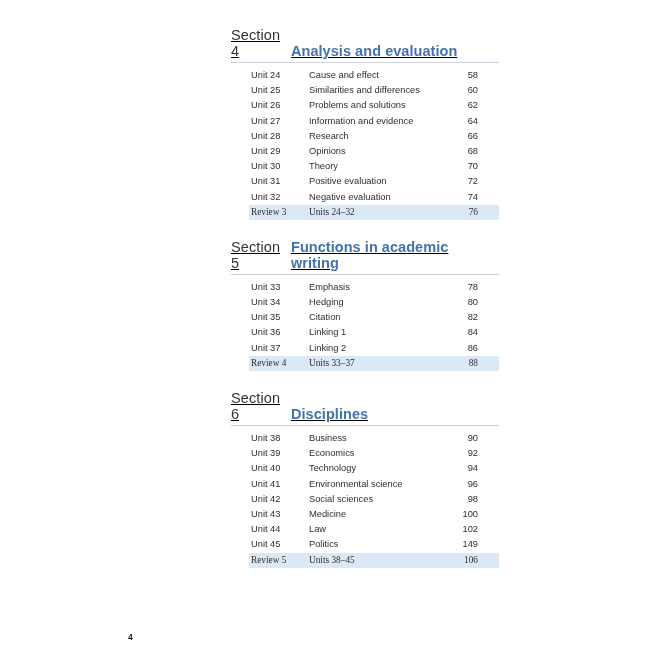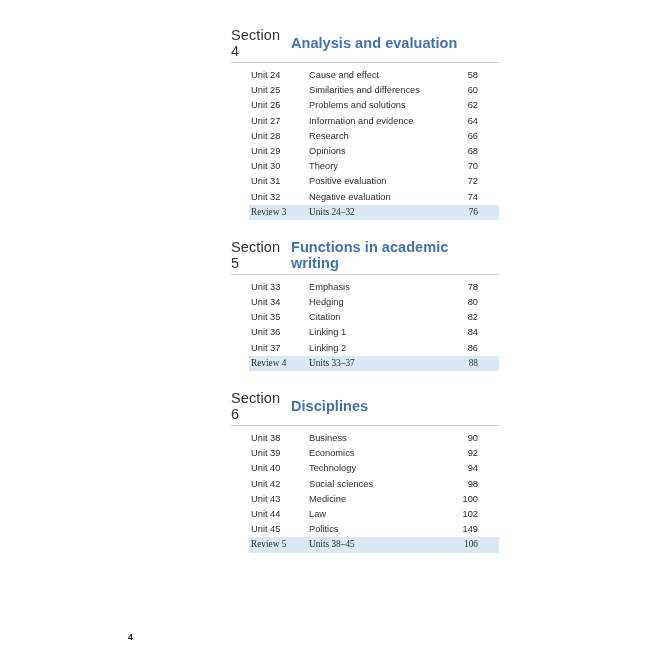--- a/index.html
+++ b/index.html
@@ -30,22 +30,23 @@
     top: 27px;
     width: 268px;
   }
 
   
   .section {
     margin-bottom: 0;
   }
   .section-head {
     display: flex;
-    align-items: center;
+    align-items: flex-end;
     padding-bottom: 3px;
+    text-decoration: underline;
   }
   .section-label {
     font-size: 14.5px;
     color: #333436;
     font-weight: 400;
     letter-spacing: 0.1px;
     width: 60px;
     flex: 0 0 60px;
   }
   .section-title {
@@ -248,20 +249,25 @@
             <span class="col-unit">Unit 39</span>
             <span class="col-title">Economics</span>
             <span class="col-page">92</span>
           </div>
           <div class="row">
             <span class="col-unit">Unit 40</span>
             <span class="col-title">Technology</span>
             <span class="col-page">94</span>
           </div>
           <div class="row">
+            <span class="col-unit">Unit 41</span>
+            <span class="col-title">Environmental science</span>
+            <span class="col-page">96</span>
+          </div>
+          <div class="row">
             <span class="col-unit">Unit 42</span>
             <span class="col-title">Social sciences</span>
             <span class="col-page">98</span>
           </div>
           <div class="row">
             <span class="col-unit">Unit 43</span>
             <span class="col-title">Medicine</span>
             <span class="col-page">100</span>
           </div>
           <div class="row">

